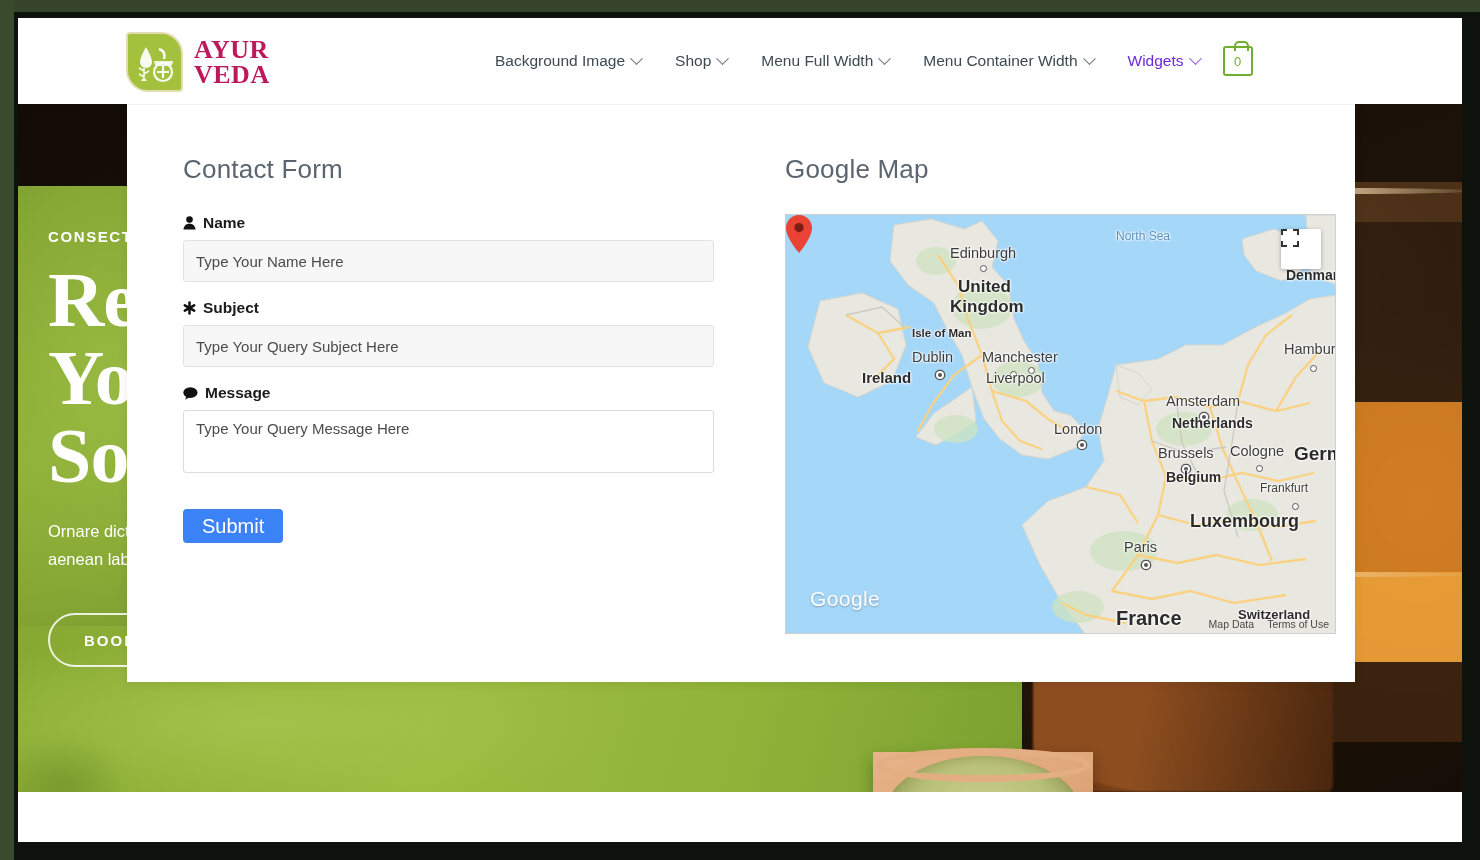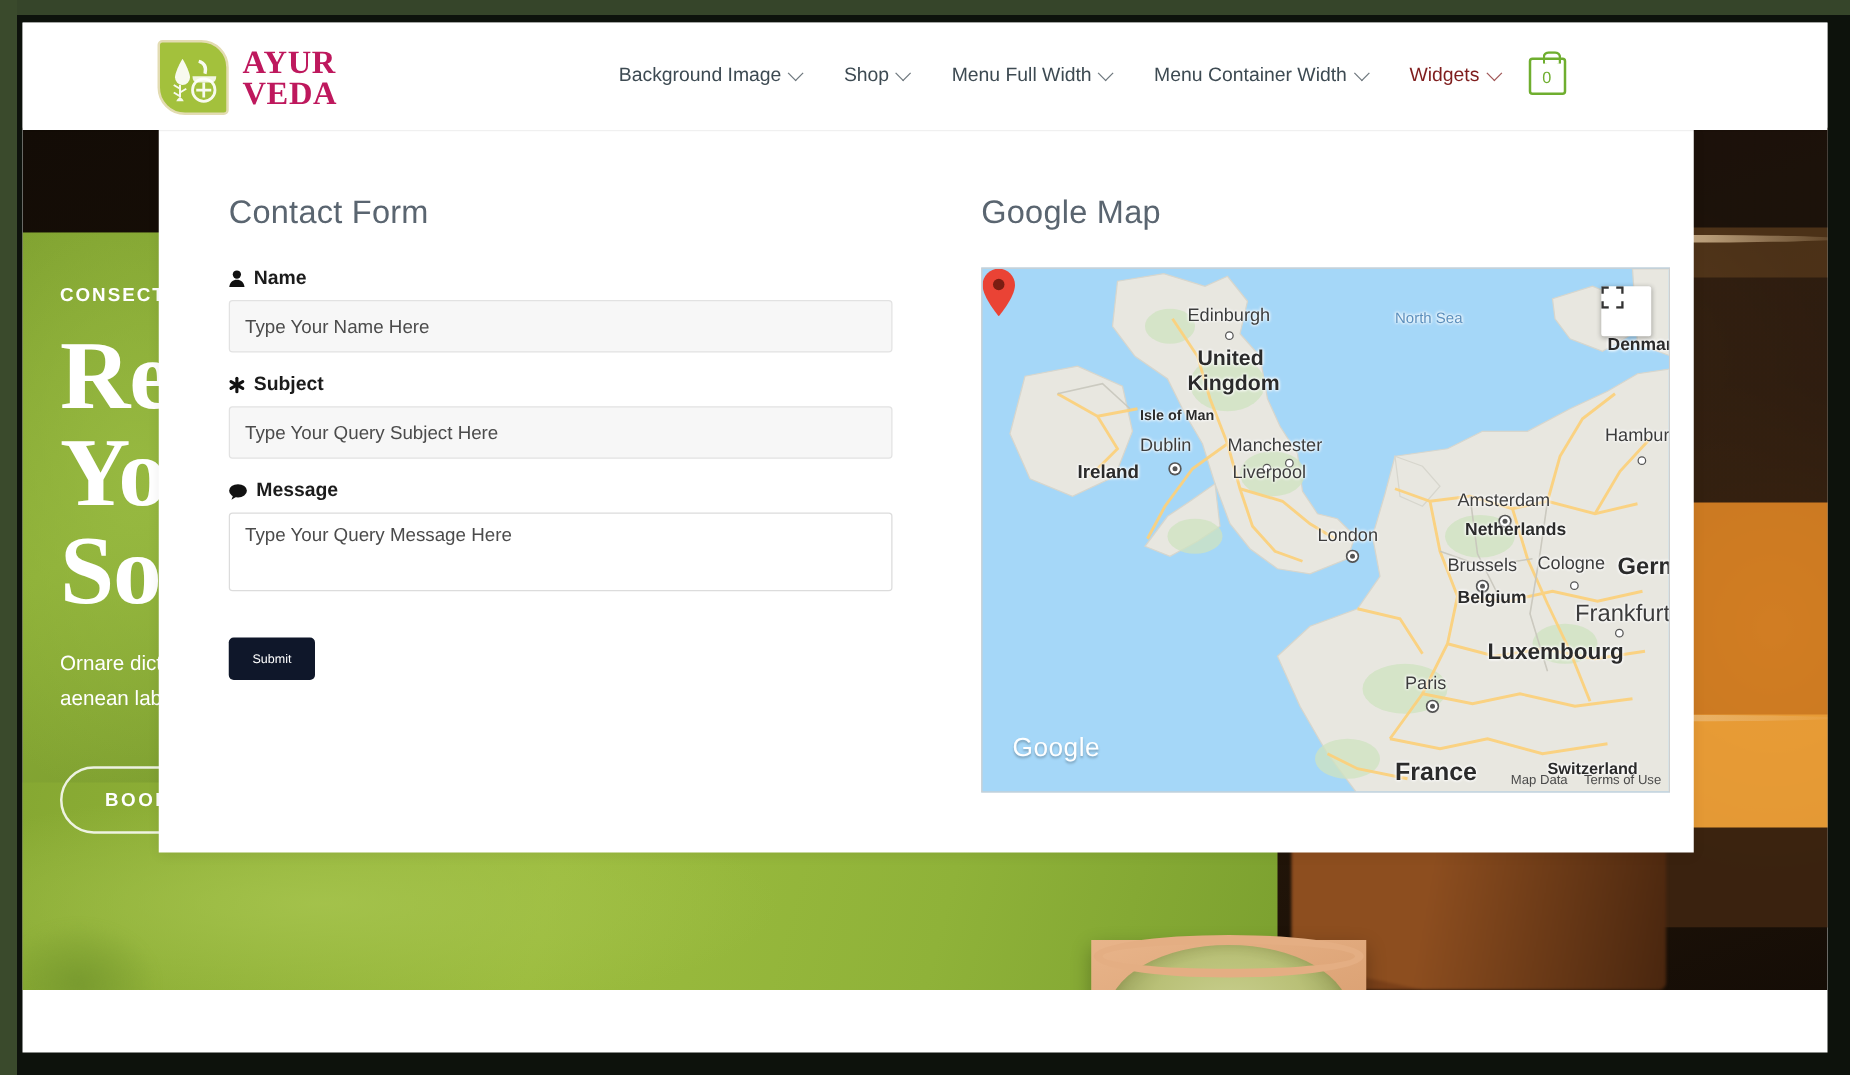--- a/index.html
+++ b/index.html
@@ -139,21 +139,21 @@
   .logo-mark svg{ position:absolute; left:5px; top:7px;}
   .logo-text{ font-family:"Liberation Serif", serif; font-weight:bold; font-size:26px; line-height:25px;
     letter-spacing:.5px; color:#be185d; }
 
   .nav{ position:absolute; left:460px; top:0; height:86px; display:flex; align-items:center; gap:0;}
   .nav-item{
     display:flex; align-items:center; gap:7px;
     padding:0 17px; height:86px;
     font-size:15.5px; color:#3d4a52; cursor:pointer; white-space:nowrap;
   }
-  .nav-item.active{ color:#7f1d1d; }
+  .nav-item.active{ color:#6d28d9; }
   .chev{ display:inline-block; width:9px; height:9px; border-right:1.6px solid currentColor; border-bottom:1.6px solid currentColor;
          transform:rotate(45deg) translate(-2px,-2px); opacity:.75;}
   .cart{
     margin-left:6px; width:30px; height:30px; border:2px solid #6fae2f; border-radius:3px;
     display:flex; align-items:center; justify-content:center; position:relative; cursor:pointer;
   }
   .cart::before{
     content:""; position:absolute; top:-7px; left:9px; width:11px; height:8px;
     border:2px solid #6fae2f; border-bottom:none; border-radius:5px 5px 0 0;
   }
@@ -204,37 +204,37 @@
   }
   .inp::placeholder{ color:#4b4b4b; opacity:1; }
   .txt{
     width:531px; height:63px; border:1px solid #dcdcdc; border-radius:3px;
     background:#ffffff; padding:9px 12px; font-size:15px; color:#4b4b4b; resize:none;
     font-family:"Liberation Sans", sans-serif;
   }
   .txt::placeholder{ color:#4b4b4b; opacity:1;}
   .submit{
     margin-top:15px; height:34px; padding:0 19px; border:none; border-radius:4px;
-    background:#0f172a; color:#ffffff; font-size:10px; cursor:pointer;
+    background:#3b82f6; color:#ffffff; font-size:20px; cursor:pointer;
     font-family:"Liberation Sans", sans-serif;
   }
 
   
   .map{
     position:relative; width:551px; height:420px; overflow:hidden;
     background:#a5d6f7; border:1px solid #cfcfcf;
   }
   .map svg{ position:absolute; left:0; top:0; }
   .map-label{
     position:absolute; font-family:"Liberation Sans", sans-serif; white-space:nowrap;
     text-shadow:0 0 3px #fff,0 0 3px #fff,0 0 2px #fff;
   }
   .lbl-country{ font-weight:bold; color:#2b2b2b; }
   .lbl-city{ color:#3c3c3c; }
-  .lbl-sea{ color:#5b8fbd; font-style:normal;margin-top:18px; }
+  .lbl-sea{ color:#5b8fbd; font-style:normal; }
   .city-dot{
     position:absolute; width:7px; height:7px; border-radius:50%;
     border:1.6px solid #555; background:#fff;
   }
   .city-dot.cap{ background:#555; box-shadow:0 0 0 2px #fff, 0 0 0 3.3px #555; width:4px;height:4px;border:none;}
   .fs-btn{
     position:absolute; right:14px; top:14px; width:40px; height:40px;
     background:#fff; border-radius:2px; box-shadow:0 1px 4px rgba(0,0,0,.3);
     display:flex; align-items:center; justify-content:center; cursor:pointer;
   }
@@ -461,21 +461,21 @@
           <div class="city-dot" style="left:524px; top:150px;"></div>
           <div class="map-label lbl-city" style="left:380px; top:178px; font-size:14.5px;">Amsterdam</div>
           <div class="city-dot cap" style="left:416px; top:200px;"></div>
           <div class="map-label lbl-country" style="left:386px; top:200px; font-size:14px;">Netherlands</div>
           <div class="map-label lbl-city" style="left:372px; top:230px; font-size:14.5px;">Brussels</div>
           <div class="city-dot cap" style="left:398px; top:252px;"></div>
           <div class="map-label lbl-country" style="left:380px; top:254px; font-size:14px;">Belgium</div>
           <div class="map-label lbl-city" style="left:444px; top:228px; font-size:14.5px;">Cologne</div>
           <div class="city-dot" style="left:470px; top:250px;"></div>
           <div class="map-label lbl-country" style="left:508px; top:228px; font-size:19px;">Germa</div>
-          <div class="map-label lbl-city" style="left:474px; top:266px; font-size:19px;">Frankfurt</div>
+          <div class="map-label lbl-city" style="left:474px; top:266px; font-size:12px;">Frankfurt</div>
           <div class="city-dot" style="left:506px; top:288px;"></div>
           <div class="map-label lbl-country" style="left:404px; top:296px; font-size:18px;">Luxembourg</div>
           <div class="map-label lbl-city" style="left:338px; top:324px; font-size:14.5px;">Paris</div>
           <div class="city-dot cap" style="left:358px; top:348px;"></div>
           <div class="map-label lbl-country" style="left:330px; top:392px; font-size:20px;">France</div>
           <div class="map-label lbl-country" style="left:452px; top:392px; font-size:13px;">Switzerland</div>
 
           <svg class="pin" viewBox="0 0 26 38">
             <path d="M13 0 C5.8 0 0 5.8 0 13 C0 22.8 13 38 13 38 C13 38 26 22.8 26 13 C26 5.8 20.2 0 13 0Z" fill="#ea4335"></path>
             <circle cx="13" cy="12.6" r="4.6" fill="#7b1d12"></circle>

